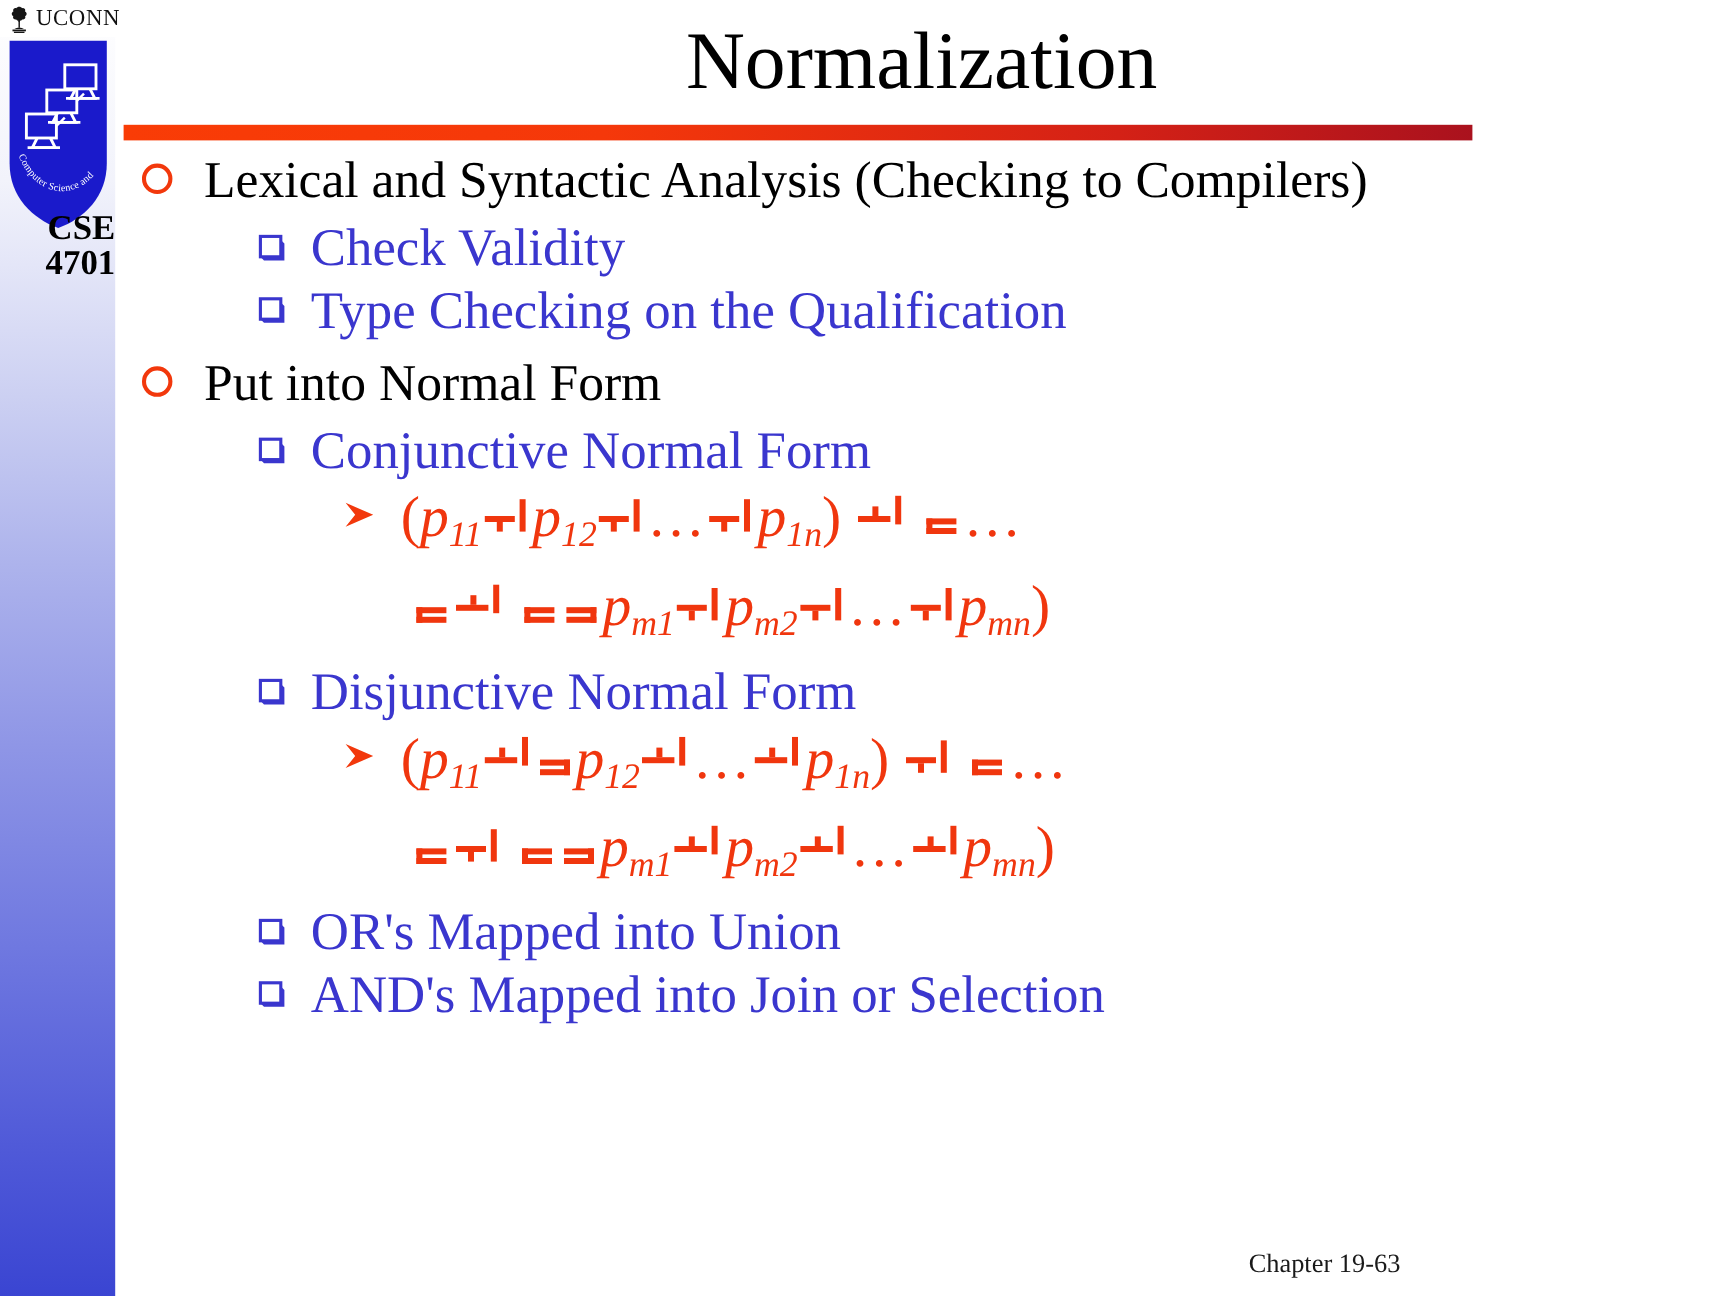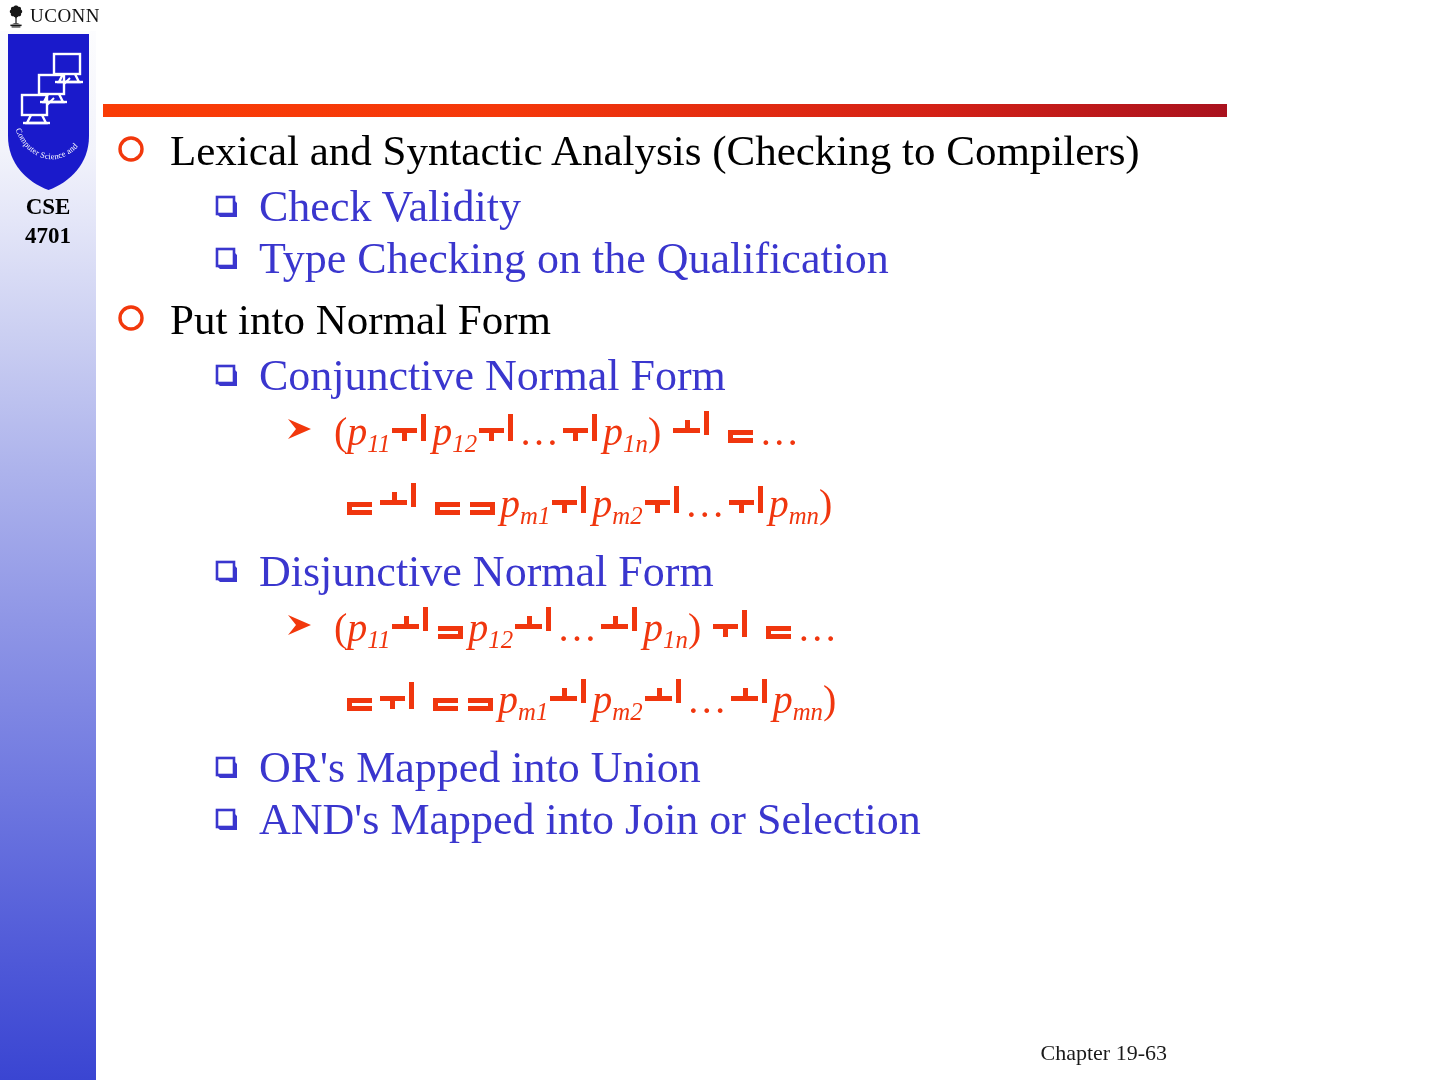--- a/index.html
+++ b/index.html
@@ -58,26 +58,26 @@
     margin-left: 3px;
     line-height: 1;
   }
   #shield {
     position: absolute;
     left: 6px; top: 32px;
     width: 85px; height: 160px;
   }
   #cse-label {
     position: absolute;
-    left: 0; top: 192px;
+    left: 0; top: 176px;
     width: 96px;
-    text-align: center;
+    text-align: right;
     font-family: "Liberation Serif", serif;
     font-weight: bold;
-    font-size: 23px;
+    font-size: 29px;
     line-height: 29px;
     color: #000000;
   }
 
   
   #title {
     position: absolute;
     left: 96px; top: 8px;
     width: 1344px;
     text-align: center;
@@ -145,21 +145,21 @@
 
   
   .lvl3 {
     padding-left: 188px;
   }
   .lvl3 .bullet {
     width: 50px;
     padding-top: 12px;
   }
   .lvl3 .formula {
-    font-size: 40px;
+    font-size: 48px;
     line-height: 60px;
     color: #F0360E;
     white-space: nowrap;
   }
   .f-line2 { padding-left: 248px; }
 
   .ital {
     font-style: italic;
     font-family: "Liberation Serif", serif;
   }
@@ -239,20 +239,21 @@
         </text>
       </g>
     </svg>
   </div>
 
   <div id="cse-label">
     <div>CSE</div>
     <div>4701</div>
   </div>
 
+  <div id="title">Normalization</div>
   <div id="rule"></div>
 
   <div id="body">
 
     <div class="row lvl1">
       <span class="bullet">
         <svg viewBox="0 0 30 30" width="30" height="30">
             <circle cx="15" cy="15" r="11" fill="none" stroke="#F2380C" stroke-width="3.4"></circle>
           </svg>
       </span>

